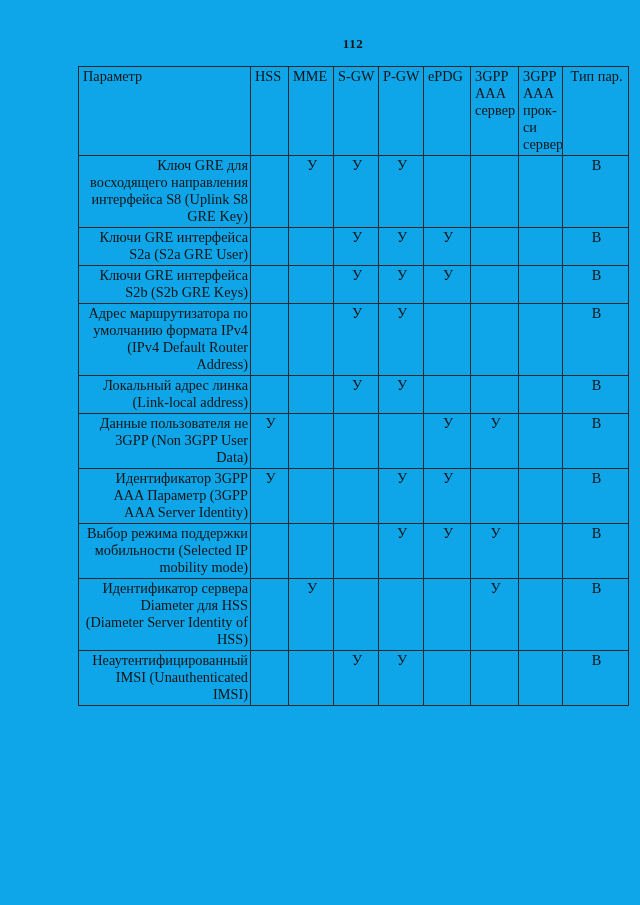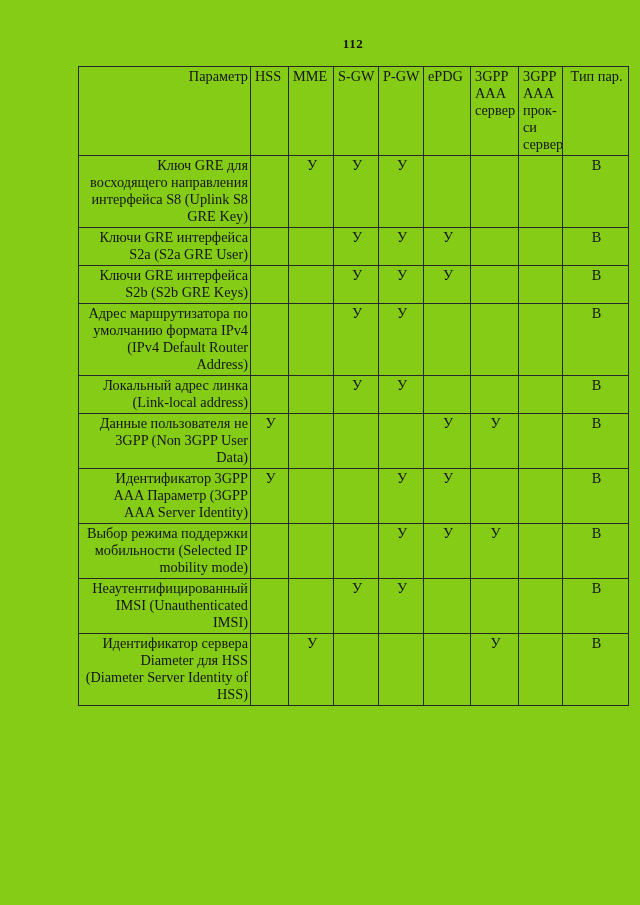--- a/index.html
+++ b/index.html
@@ -4,21 +4,21 @@
 <style>
   html, body {
     margin: 0;
     padding: 0;
     background: #ffffff;
   }
   .page {
     position: relative;
     width: 640px;
     height: 905px;
-    background: #84cc16;
+    background: #0ea5e9;
     font-family: "Liberation Serif", "DejaVu Serif", serif;
     color: #141414;
     overflow: hidden;
   }
   .page-number {
     position: absolute;
     top: 36px;
     left: 78px;
     width: 550px;
     text-align: center;
@@ -49,21 +49,21 @@
   col.c-hss       { width: 38px;  }
   col.c-mme       { width: 45px;  }
   col.c-sgw       { width: 45px;  }
   col.c-pgw       { width: 45px;  }
   col.c-epdg      { width: 47px;  }
   col.c-aaa-srv   { width: 48px;  }
   col.c-aaa-proxy { width: 44px;  }
   col.c-type      { width: 66px;  }
 
   th.hdr { text-align: left; padding: 1px 1px 2px 1px; }
-  th.hdr-first { text-align: right; padding-left: 4px; }
+  th.hdr-first { text-align: left; padding-left: 4px; }
   th.hdr-last  { text-align: center; padding-left: 2px; }
 
   td.param {
     text-align: right;
     overflow-wrap: break-word;
     word-wrap: break-word;
   }
   td.mark {
     text-align: center;
     padding: 1px 0 2px 0;
@@ -183,36 +183,36 @@
           <td class="mark"></td>
           <td class="mark"></td>
           <td class="mark"></td>
           <td class="mark">У</td>
           <td class="mark">У</td>
           <td class="mark">У</td>
           <td class="mark"></td>
           <td class="mark">В</td>
         </tr>
         <tr>
+          <td class="param">Идентификатор сервера Diameter для HSS (Diameter Server Identity of HSS)</td>
+          <td class="mark"></td>
+          <td class="mark">У</td>
+          <td class="mark"></td>
+          <td class="mark"></td>
+          <td class="mark"></td>
+          <td class="mark">У</td>
+          <td class="mark"></td>
+          <td class="mark">В</td>
+        </tr>
+        <tr>
           <td class="param">Неаутентифицированный IMSI (Unauthenticated IMSI)</td>
           <td class="mark"></td>
           <td class="mark"></td>
           <td class="mark">У</td>
           <td class="mark">У</td>
           <td class="mark"></td>
           <td class="mark"></td>
-          <td class="mark"></td>
-          <td class="mark">В</td>
-        </tr>
-        <tr>
-          <td class="param">Идентификатор сервера Diameter для HSS (Diameter Server Identity of HSS)</td>
-          <td class="mark"></td>
-          <td class="mark">У</td>
-          <td class="mark"></td>
-          <td class="mark"></td>
-          <td class="mark"></td>
-          <td class="mark">У</td>
           <td class="mark"></td>
           <td class="mark">В</td>
         </tr>
       </tbody>
   </table>
 </div>
 
 </body></html>

